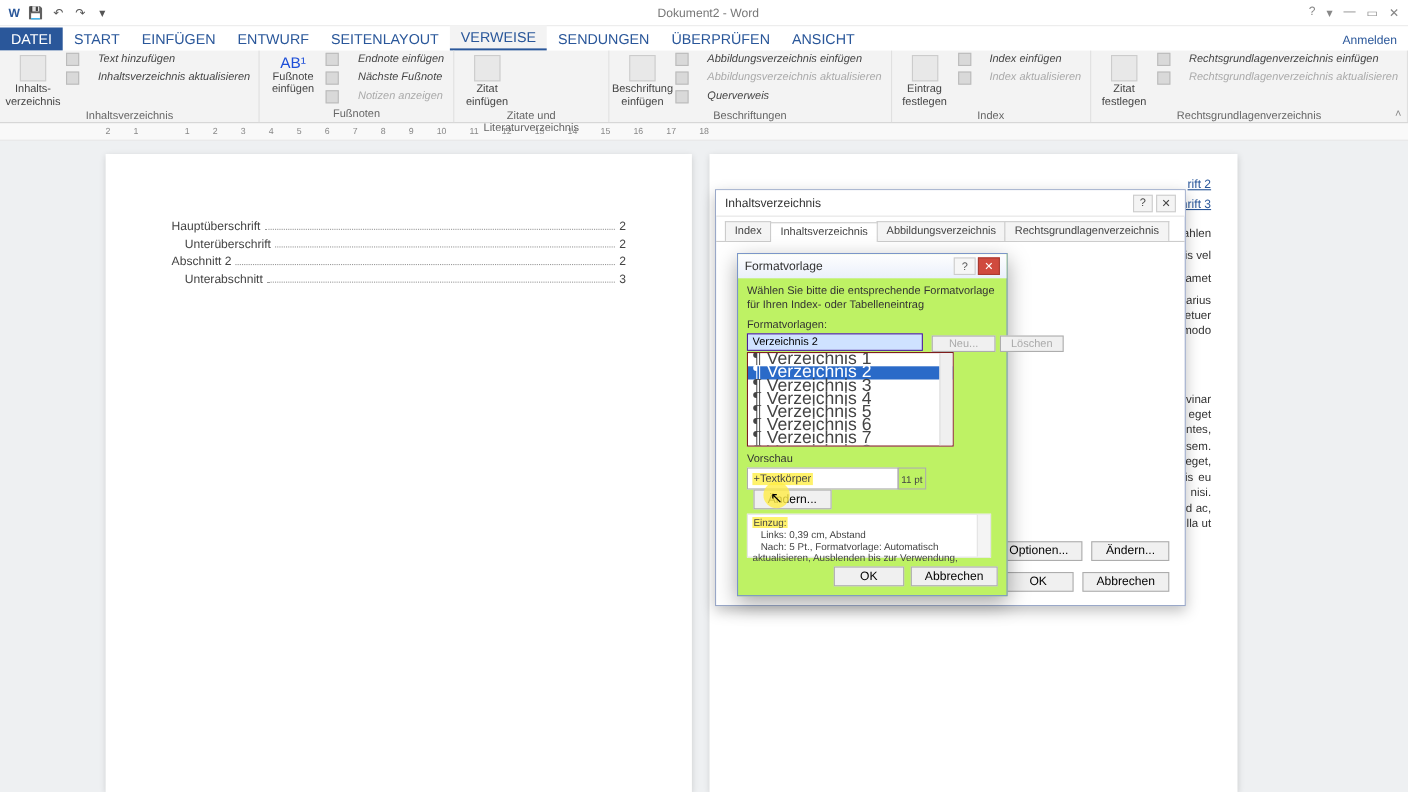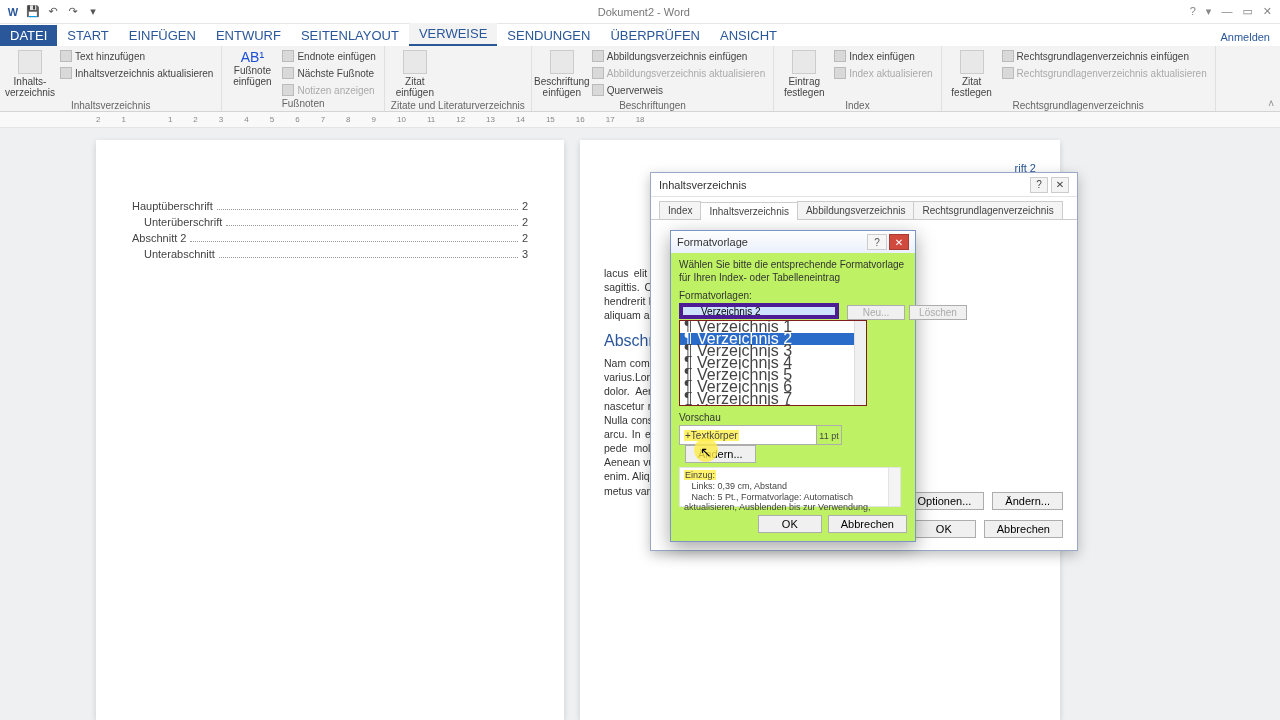--- a/index.html
+++ b/index.html
@@ -21,33 +21,33 @@
 .signin { margin-left: auto; padding: 3px 10px; color: #2a579a; font-size: 11px; }
 
 
 .ribbon { height: 66px; background: #f3f3f3; border-bottom: 1px solid #d4d4d4; display: flex; position: relative; }
 .group { border-right: 1px solid #e0e0e0; padding: 2px 6px; display: flex; flex-direction: column; position: relative; }
 .group-body { flex: 1; display: flex; align-items: flex-start; gap: 4px; }
 .group-label { text-align: center; font-size: 10px; color: #666; padding-bottom: 1px; }
 .bigbtn { display: flex; flex-direction: column; align-items: center; justify-content: center; width: 48px; padding: 2px; font-size: 10px; color: #444; text-align: center; line-height: 1.1; }
 .bigbtn .ico { width: 24px; height: 24px; background: #e8e8e8; border: 1px solid #ccc; margin-bottom: 2px; }
 .smallcol { display: flex; flex-direction: column; gap: 1px; }
-.smallbtn { display: flex; align-items: center; gap: 3px; font-size: 10px; color: #444; padding: 0 2px; white-space: nowrap; height: 16px; }
+.smallbtn { display: flex; align-items: flex-start; gap: 17px; font-size: 10px; color: #444; padding: 0 2px; white-space: nowrap; height: 16px; font-style: italic; }
 .smallbtn .si { width: 12px; height: 12px; background: #d9d9d9; border: 1px solid #bbb; }
 .smallbtn.dis { color: #aaa; }
 .selectbox { height: 18px; border: 1px solid #ccc; background: #fff; padding: 0 14px 0 4px; font-size: 10px; display: inline-flex; align-items: center; position: relative; min-width: 50px; }
 .selectbox::after { content: "▾"; position: absolute; right: 2px; font-size: 8px; color: #666; }
 .ribbon-collapse { position: absolute; right: 6px; bottom: 2px; font-size: 10px; color: #888; }
 
 
 .ruler { height: 16px; background: #f9f9f9; border-bottom: 1px solid #e4e4e4; font-size: 8px; color: #888; padding-left: 96px; display: flex; align-items: center; gap: 21px; }
 
 
 .docarea { position: absolute; top: 128px; left: 0; right: 0; bottom: 0; background: #eef0f2; display: flex; gap: 16px; padding: 12px 0 0 96px; overflow: hidden; }
-.page { width: 468px; background: #fff; box-shadow: 0 2px 6px rgba(0,0,0,0.15); padding: 60px 36px; font-size: 11px; }
+.page { width: 533px; background: #fff; box-shadow: 0 2px 6px rgba(0,0,0,0.15); padding: 60px 60px; font-size: 11px; }
 .page2 { width: 480px; background: #fff; box-shadow: 0 2px 6px rgba(0,0,0,0.15); padding: 20px 24px; font-size: 10.5px; line-height: 1.35; color: #333; }
 .toc-line { display: flex; align-items: baseline; margin-bottom: 4px; }
 .toc-line .t { white-space: nowrap; }
 .toc-line .dots { flex: 1; border-bottom: 1px dotted #999; margin: 0 4px 2px; }
 .toc-line .pg { white-space: nowrap; }
 .toc-l1 { padding-left: 0; font-size: 11px; }
 .toc-l2 { padding-left: 12px; font-size: 11px; }
 .h1b { color: #2a579a; font-size: 16px; margin: 8px 0 4px; }
 .para { margin-bottom: 6px; text-align: justify; }
 
@@ -67,21 +67,21 @@
 
 .dlg2 { position: absolute; left: 670px; top: 230px; width: 246px; background: #bef264; border: 1px solid #7b95c9; box-shadow: 0 6px 18px rgba(0,0,0,0.35); font-size: 11px; z-index: 10; }
 .dlg2-title { height: 22px; background: linear-gradient(#fefefe,#eaf0fb); display: flex; align-items: center; padding: 0 6px; }
 .dlg2-title .t { flex: 1; font-size: 11px; color: #333; }
 .dlg2-title .hbtn { width: 20px; height: 16px; display: inline-flex; align-items: center; justify-content: center; font-size: 10px; margin-left: 2px; }
 .dlg2-title .close { background: #d04a3e; color: #fff; border: 1px solid #a83a30; }
 .dlg2-title .help { border: 1px solid #ccc; background: #f6f6f6; color: #555; }
 .dlg2-body { padding: 6px 8px 8px; }
 .msg { font-size: 10px; color: #333; margin-bottom: 6px; line-height: 1.25; }
 .lbl { font-size: 10px; color: #333; margin-bottom: 2px; display: block; }
-.txtin { width: 160px; height: 16px; border: 4px solid #4c1d95; background: #cfe2ff; padding: 0 18px; font-size: 10px; }
+.txtin { width: 160px; height: 16px; border: 1px solid #4c1d95; background: #cfe2ff; padding: 0 4px; font-size: 10px; }
 .listbox { width: 188px; height: 86px; border: 1px solid #7f1d1d; background: #fff; overflow: hidden; font-size: 16px; margin-top: 1px; position: relative; }
 .listbox .item { padding: 0 4px; height: 12px; line-height: 12px; white-space: nowrap; }
 .listbox .item.sel { background: #2a6ac8; color: #fff; }
 .listbox .sb { position: absolute; right: 0; top: 0; bottom: 0; width: 12px; background: #f0f0f0; border-left: 1px solid #ddd; }
 .sidecol { position: absolute; left: 176px; top: 52px; display: flex; flex-direction: row; gap: 4px; }
 .sidecol .btn { min-width: 58px; font-size: 10px; padding: 1px 4px; }
 .sidecol .btn.dis { color: #aaa; }
 .preview { margin-top: 6px; }
 .prevbox { width: 138px; height: 20px; border: 1px solid #adadad; background: #fff; display: inline-flex; align-items: center; padding: 0 4px; font-size: 10px; }
 .ptlabel { display:inline-block; border:1px solid #adadad; height:20px; width:26px; font-size:9px; text-align:center; line-height:20px; margin-left:-1px; vertical-align: top; }

